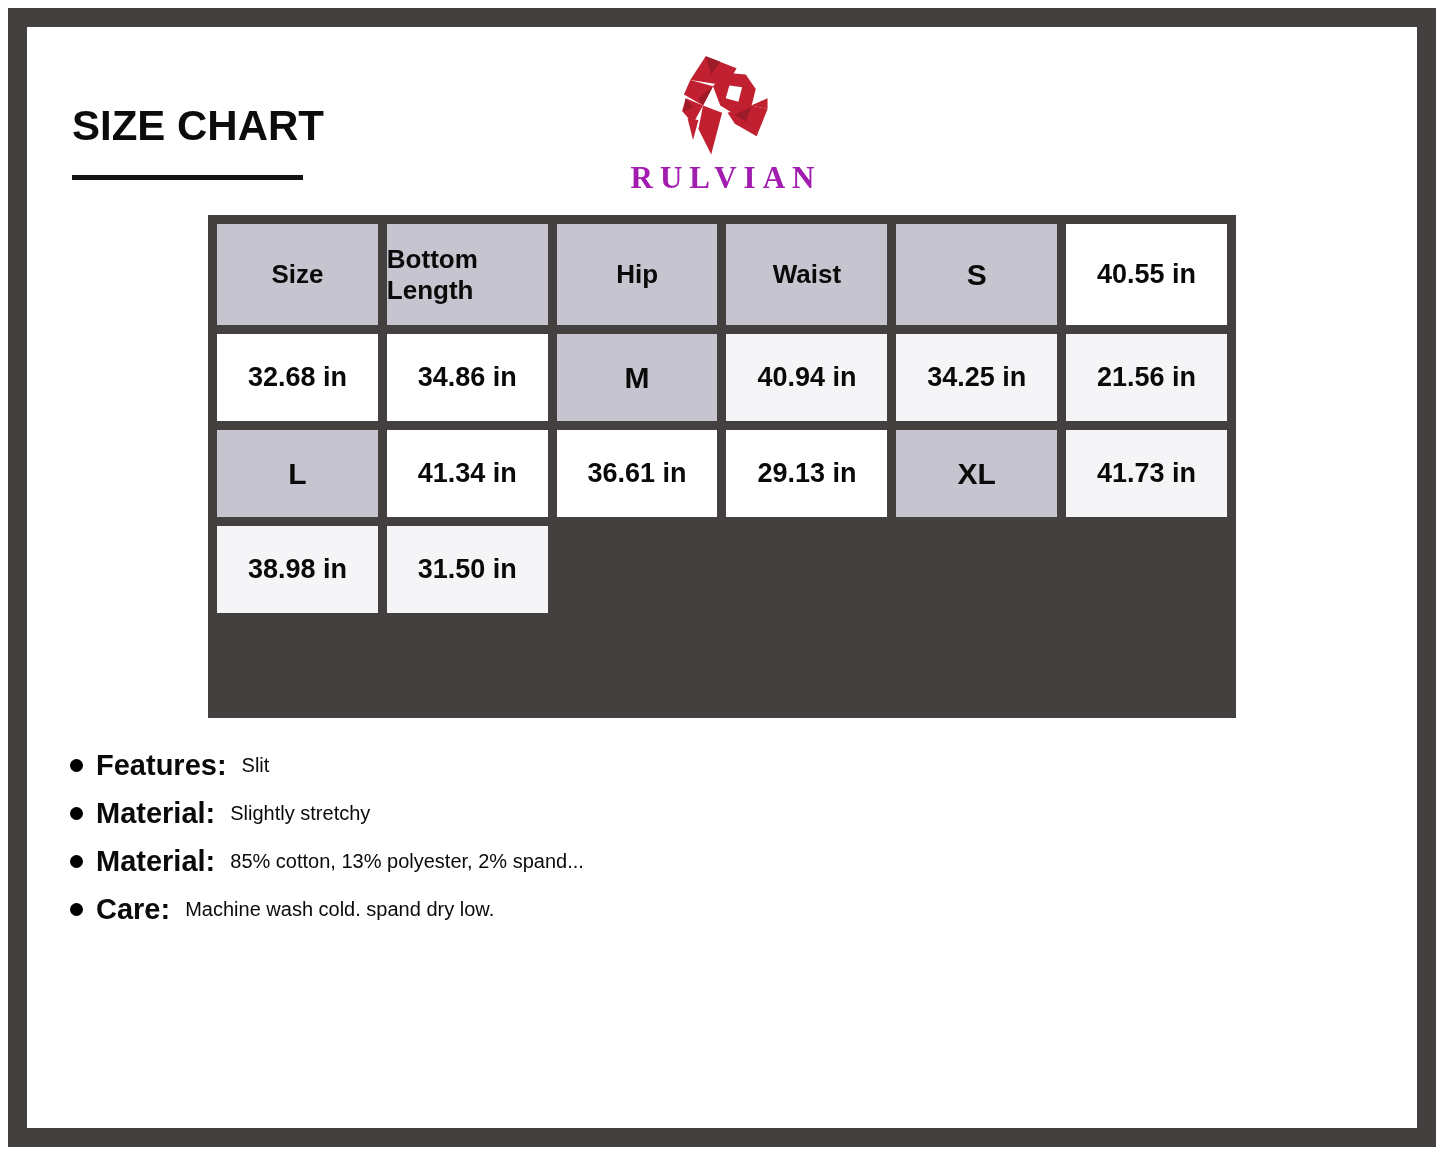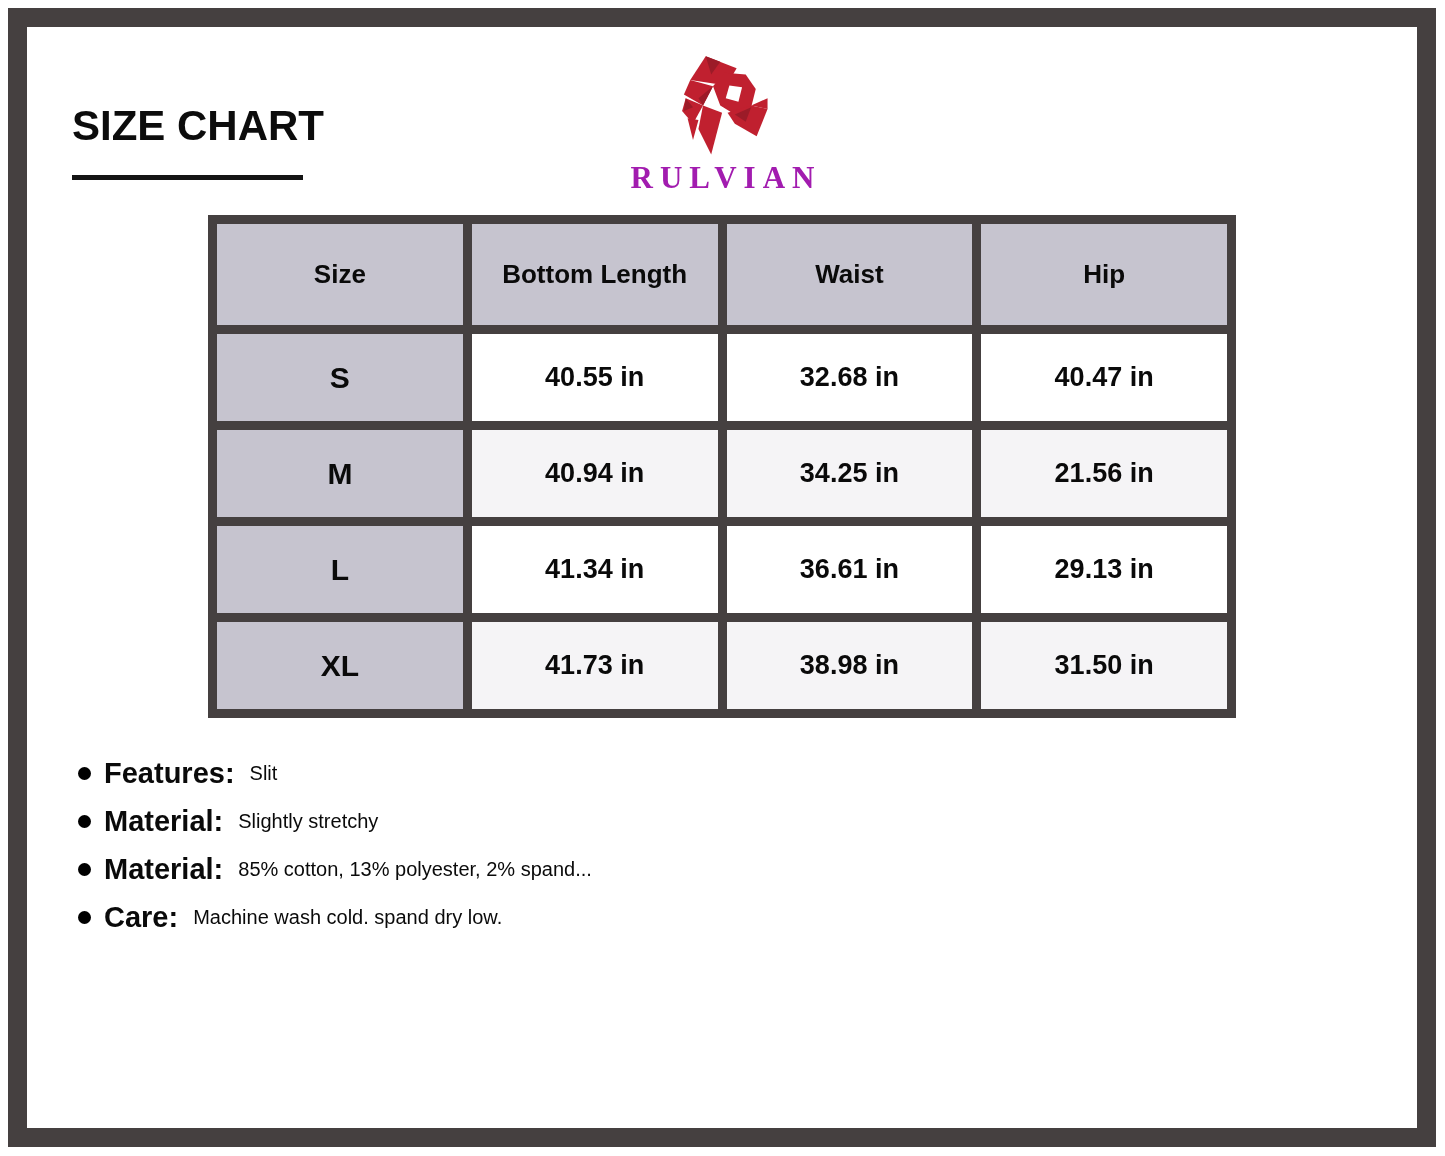--- a/index.html
+++ b/index.html
@@ -57,21 +57,21 @@
     white-space: nowrap;
   }
 
   
   .size-table {
     position: absolute;
     left: 208px; top: 215px;
     width: 1028px; height: 503px;
     background: #454040;
     display: grid;
-    grid-template-columns: repeat(4, 1fr);
+    grid-template-columns: repeat(6, 1fr);
     grid-template-rows: 101px repeat(4, 87px);
     gap: 9px;
     padding: 9px;
   }
   .cell {
     display: flex;
     align-items: center;
     justify-content: center;
     font-weight: bold;
     color: #0a0a0a;
@@ -79,21 +79,21 @@
   }
   .cell.head { background: #c6c4cf; font-size: 26px; }
   .cell.size { background: #c6c4cf; font-size: 30px; }
   .cell.val  { font-size: 27px; }
   .cell.val.alt { background: #f5f4f6; }
 
   
   .details {
     position: absolute;
     left: 70px; top: 748px;
-    margin: 8px; padding: 0;
+    margin: 0; padding: 0;
     list-style: none;
   }
   .detail {
     display: flex;
     align-items: center;
     margin-bottom: 14px;
     height: 34px;
   }
   .dot {
     width: 13px; height: 13px;
@@ -145,27 +145,27 @@
       <polygon points="68,68 86,60 80,76"></polygon>
     </g>
     <polygon points="62,36 76,38 72,54 58,50" fill="#ffffff"></polygon>
   </svg>
   <div class="wordmark">RULVIAN</div>
 </div>
 
 <div class="size-table">
   <div class="cell head">Size</div>
   <div class="cell head">Bottom Length</div>
+  <div class="cell head">Hip</div>
   <div class="cell head">Waist</div>
-  <div class="cell head">Hip</div>
 
   <div class="cell size">S</div>
   <div class="cell val">40.55 in</div>
   <div class="cell val">32.68 in</div>
-  <div class="cell val">40.47 in</div>
+  <div class="cell val">34.86 in</div>
 
   <div class="cell size">M</div>
   <div class="cell val alt">40.94 in</div>
   <div class="cell val alt">34.25 in</div>
   <div class="cell val alt">21.56 in</div>
 
   <div class="cell size">L</div>
   <div class="cell val">41.34 in</div>
   <div class="cell val">36.61 in</div>
   <div class="cell val">29.13 in</div>

